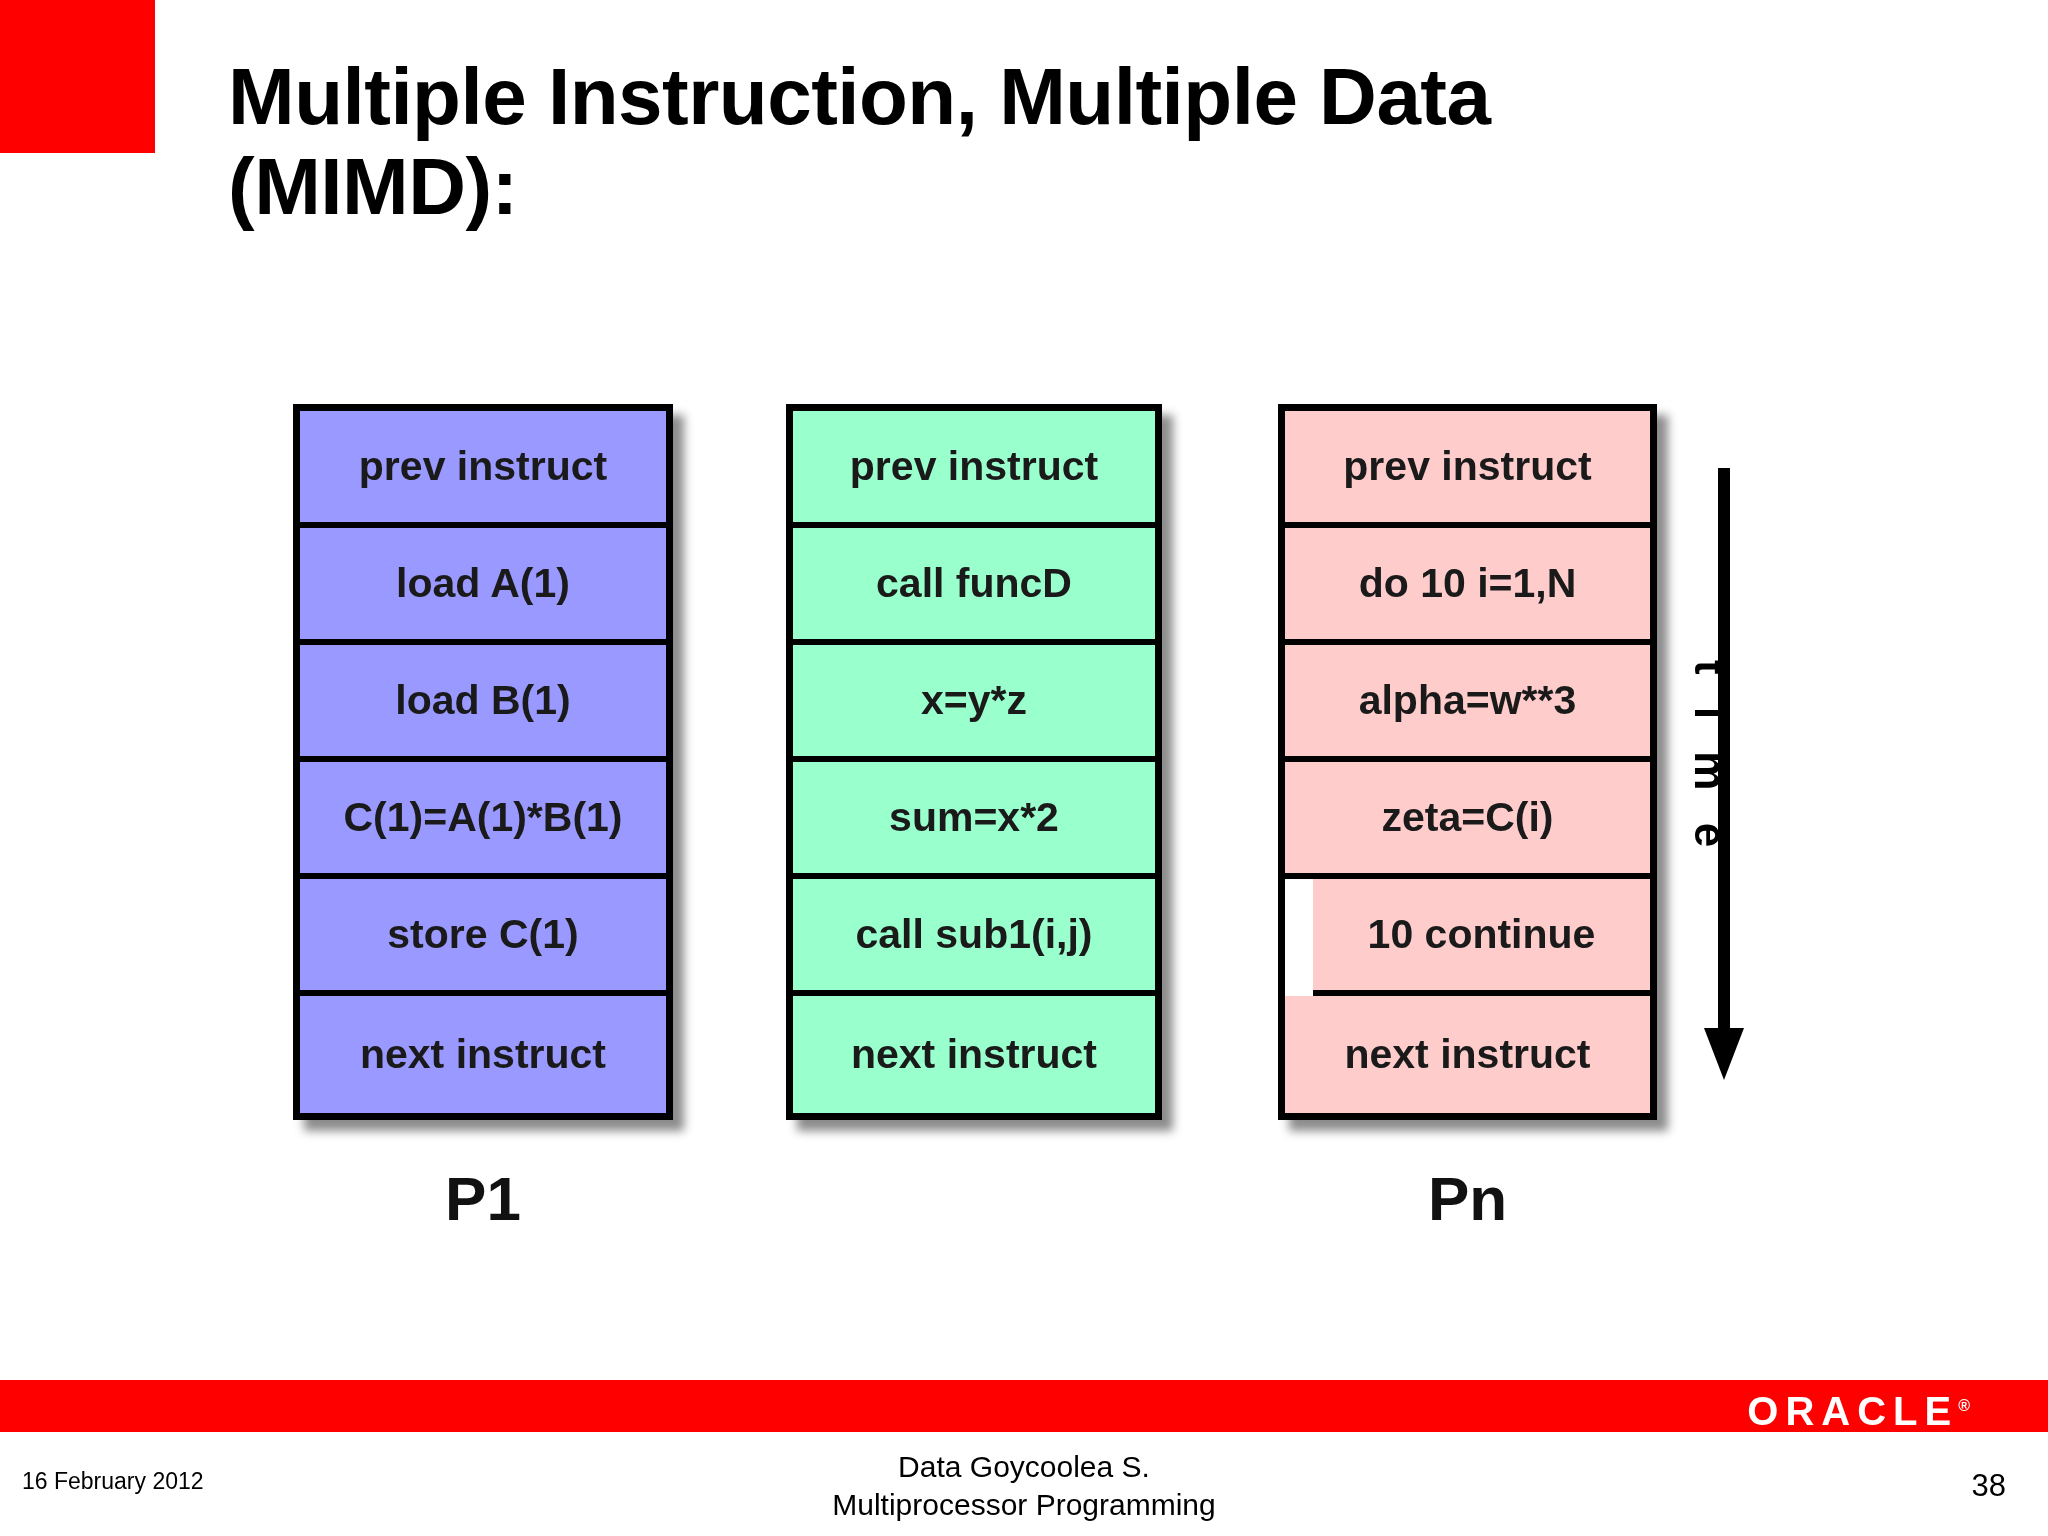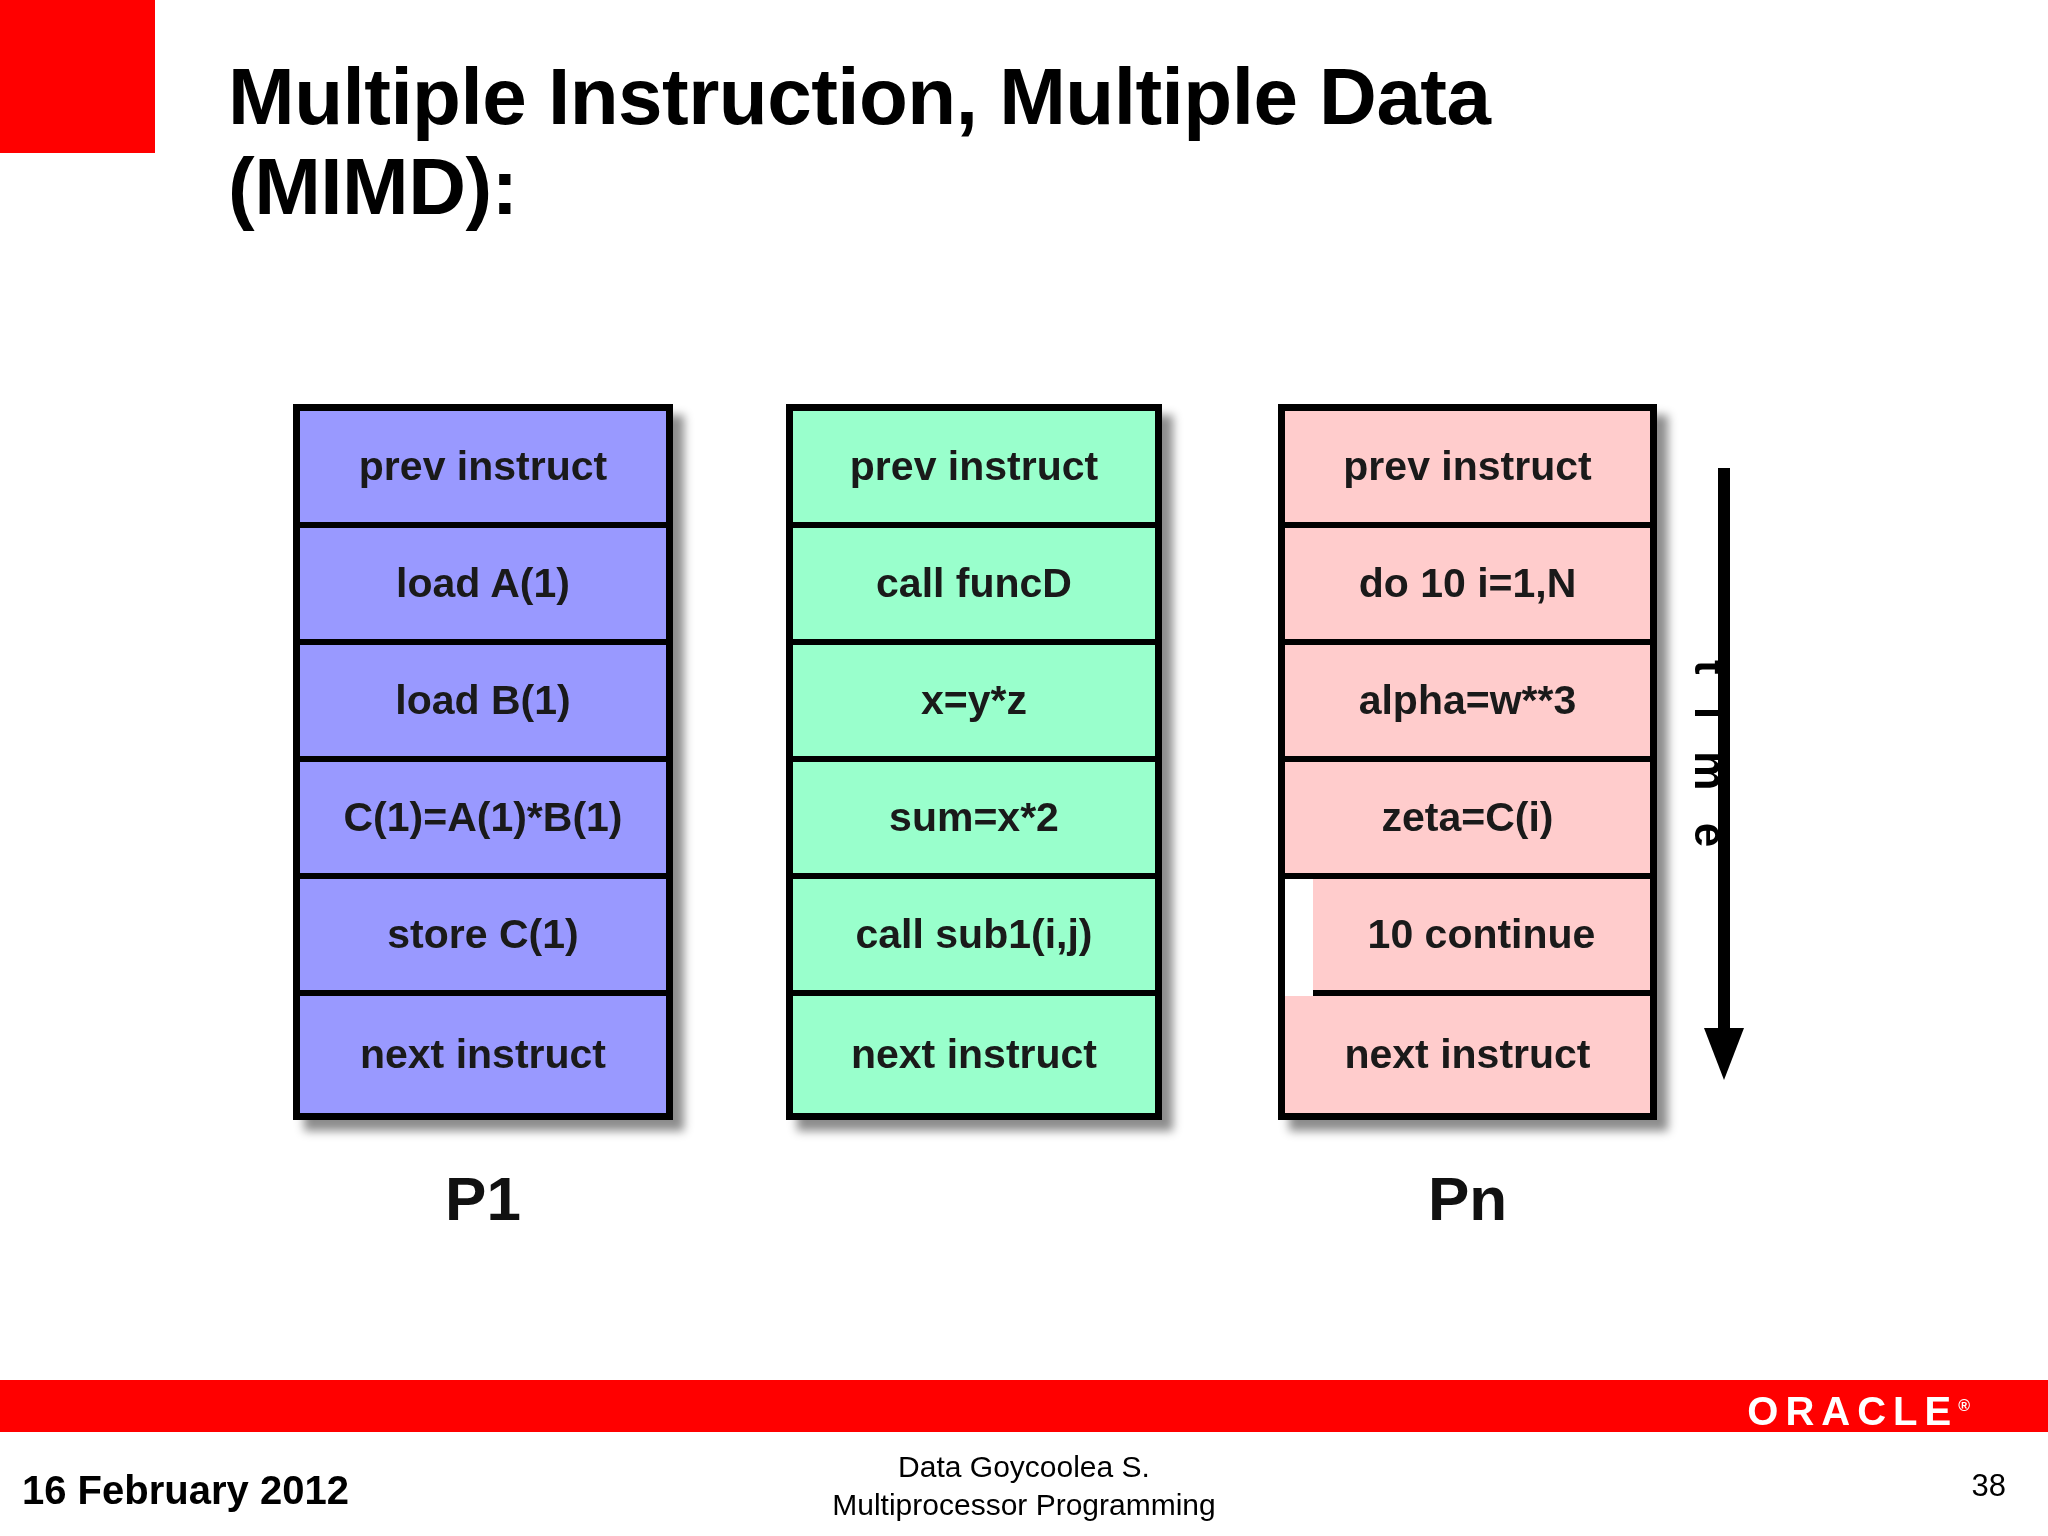--- a/index.html
+++ b/index.html
@@ -156,23 +156,22 @@
   }
   .oracle-logo .tm {
     font-size: 16px;
     vertical-align: super;
     letter-spacing: 0;
   }
   .footer-date {
     position: absolute;
     left: 22px;
     top: 1468px;
-    font-size: 40px;
-    color: #000000;
-    font-weight: bold;
+    font-size: 23px;
+    color: #000000;
   }
   .footer-center {
     position: absolute;
     left: 0;
     top: 1448px;
     width: 2048px;
     text-align: center;
     font-size: 30px;
     line-height: 1.25;
     color: #000000;

